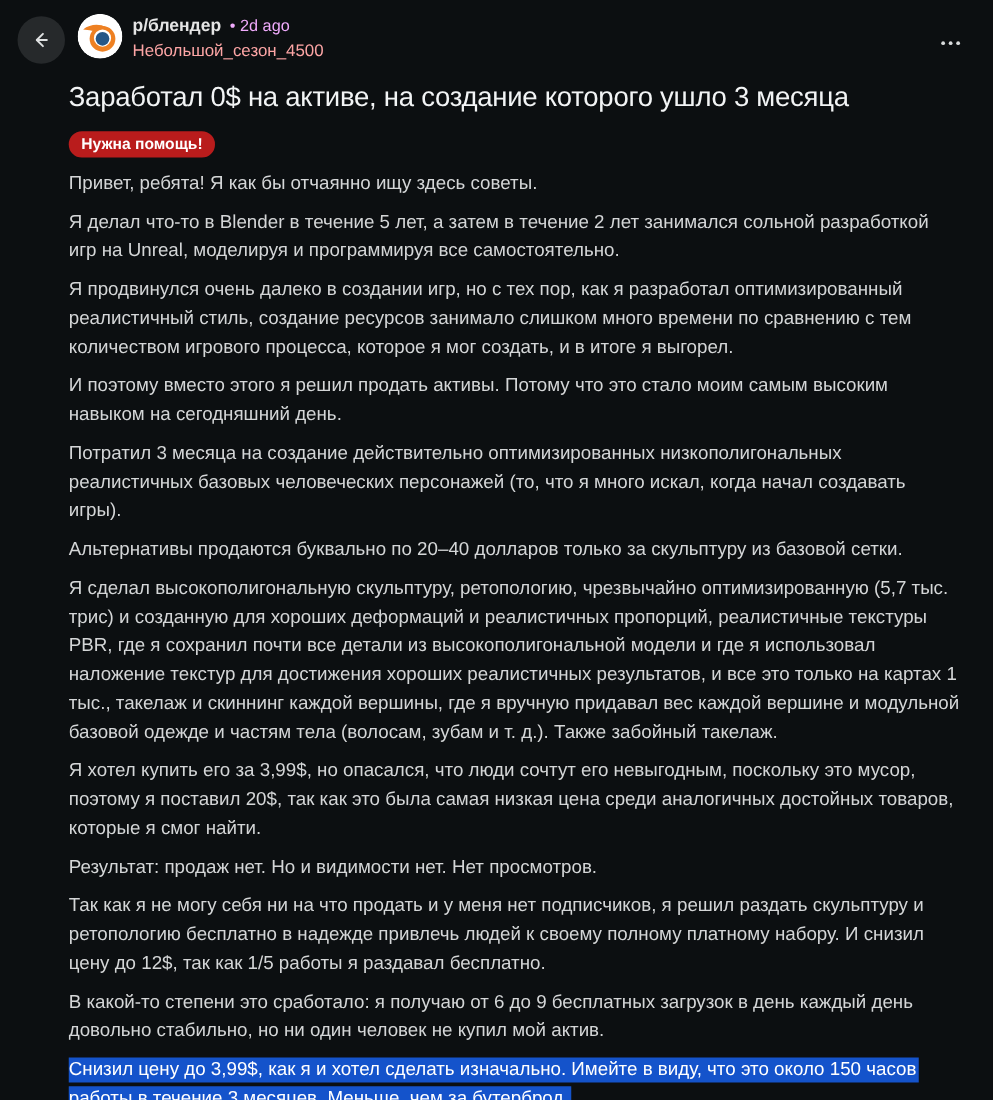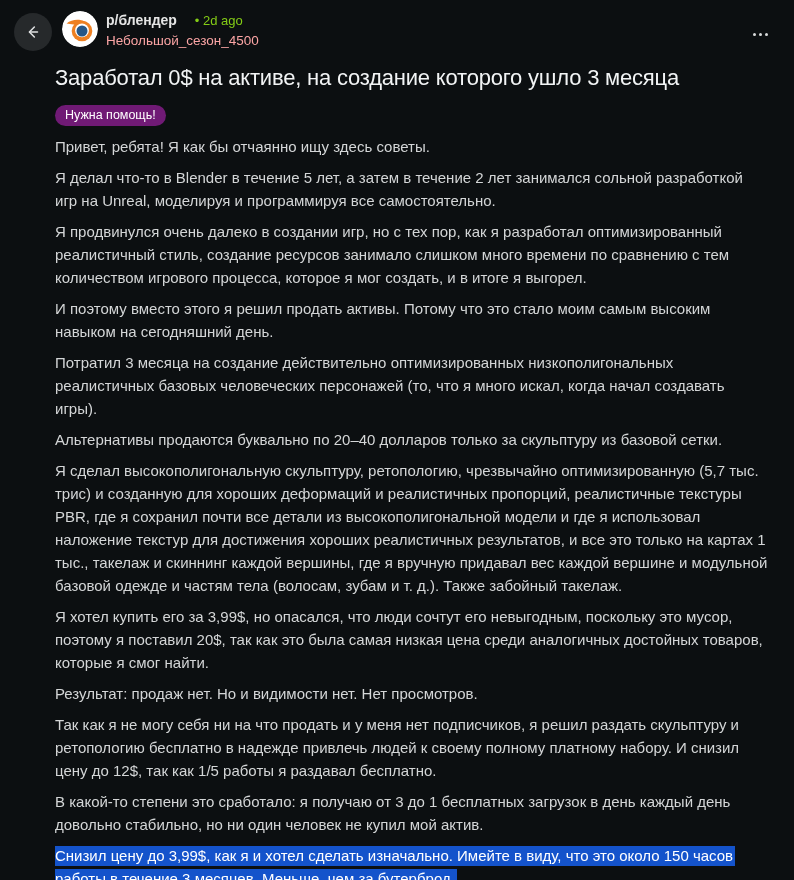--- a/index.html
+++ b/index.html
@@ -21,38 +21,38 @@
     display: flex; align-items: center; justify-content: center;
     flex: 0 0 auto; margin-top: 3px; padding: 0;
   }
   .avatar {
     width: 36px; height: 36px; margin-left: 10px; margin-top: 1px;
     border-radius: 50%; overflow: hidden; flex: 0 0 auto; cursor: pointer;
   }
   .meta { margin-left: 8px; padding-top: 2px; line-height: 1.25; }
   .meta-line1 { font-size: 14px; }
   .subreddit { font-weight: bold; color: #e5e5e5; cursor: pointer; }
-  .dot-time { color: #84cc16; font-size: 13px; margin-left: 14px; }
+  .dot-time { color: #f0abfc; font-size: 13px; margin-left: 3px; }
   .username { font-size: 13.5px; color: #fca5a5; margin-top: 3px; cursor: pointer; }
   .overflow {
     margin-left: auto; background: none; border: none; cursor: pointer;
     padding: 8px 2px; margin-top: 6px;
   }
   .dots { display: inline-flex; gap: 2.5px; }
   .dots i { width: 3.4px; height: 3.4px; border-radius: 50%; background: #d9dbdc; display: block; }
 
   
   .content { padding-left: 41px; padding-right: 2px; }
   .title {
     font-size: 22px; font-weight: normal; color: #f2f4f5;
     margin: 13px 0 0; line-height: 1.28; letter-spacing: -0.2px;
   }
   .flair {
-    display: inline-block; background: #701a75; color: #ffffff;
-    font-size: 12.5px; font-weight: normal;
+    display: inline-block; background: #b91c1c; color: #ffffff;
+    font-size: 12.5px; font-weight: bold;
     padding: 3px 10px 4px; border-radius: 12px; margin-top: 13px; cursor: pointer;
   }
   .body { margin-top: 9px; font-size: 15px; line-height: 23px; color: #d4d6d7; }
   .body p { margin: 0 0 8px; }
   .hl {
     background: #1453CB; color: #ffffff;
     -webkit-box-decoration-break: clone; box-decoration-break: clone;
     padding: 1px 2px 2px 0;
   }
 </style>
@@ -107,19 +107,19 @@
           <p>Привет, ребята! Я как бы отчаянно ищу здесь советы.</p>
           <p>Я делал что-то в Blender в течение 5 лет, а затем в течение 2 лет занимался сольной разработкой игр на Unreal, моделируя и программируя все самостоятельно.</p>
           <p>Я продвинулся очень далеко в создании игр, но с тех пор, как я разработал оптимизированный реалистичный стиль, создание ресурсов занимало слишком много времени по сравнению с тем количеством игрового процесса, которое я мог создать, и в итоге я выгорел.</p>
           <p>И поэтому вместо этого я решил продать активы. Потому что это стало моим самым высоким навыком на сегодняшний день.</p>
           <p>Потратил 3 месяца на создание действительно оптимизированных низкополигональных реалистичных базовых человеческих персонажей (то, что я много искал, когда начал создавать игры).</p>
           <p>Альтернативы продаются буквально по 20–40 долларов только за скульптуру из базовой сетки.</p>
           <p>Я сделал высокополигональную скульптуру, ретопологию, чрезвычайно оптимизированную (5,7 тыс. трис) и созданную для хороших деформаций и реалистичных пропорций, реалистичные текстуры PBR, где я сохранил почти все детали из высокополигональной модели и где я использовал наложение текстур для достижения хороших реалистичных результатов, и все это только на картах 1 тыс., такелаж и скиннинг каждой вершины, где я вручную придавал вес каждой вершине и модульной базовой одежде и частям тела (волосам, зубам и т. д.). Также забойный такелаж.</p>
           <p>Я хотел купить его за 3,99$, но опасался, что люди сочтут его невыгодным, поскольку это мусор, поэтому я поставил 20$, так как это была самая низкая цена среди аналогичных достойных товаров, которые я смог найти.</p>
           <p>Результат: продаж нет. Но и видимости нет. Нет просмотров.</p>
           <p>Так как я не могу себя ни на что продать и у меня нет подписчиков, я решил раздать скульптуру и ретопологию бесплатно в надежде привлечь людей к своему полному платному набору. И снизил цену до 12$, так как 1/5 работы я раздавал бесплатно.</p>
-          <p>В какой-то степени это сработало: я получаю от 3 до 1 бесплатных загрузок в день каждый день довольно стабильно, но ни один человек не купил мой актив.</p>
+          <p>В какой-то степени это сработало: я получаю от 6 до 9 бесплатных загрузок в день каждый день довольно стабильно, но ни один человек не купил мой актив.</p>
         </div>
       <p><span class="hl">Снизил цену до 3,99$, как я и хотел сделать изначально. Имейте в виду, что это около 150 часов работы в течение 3 месяцев. Меньше, чем за бутерброд.</span></p>
     </div>
   </div>
 
 </div>
 
 </body></html>

